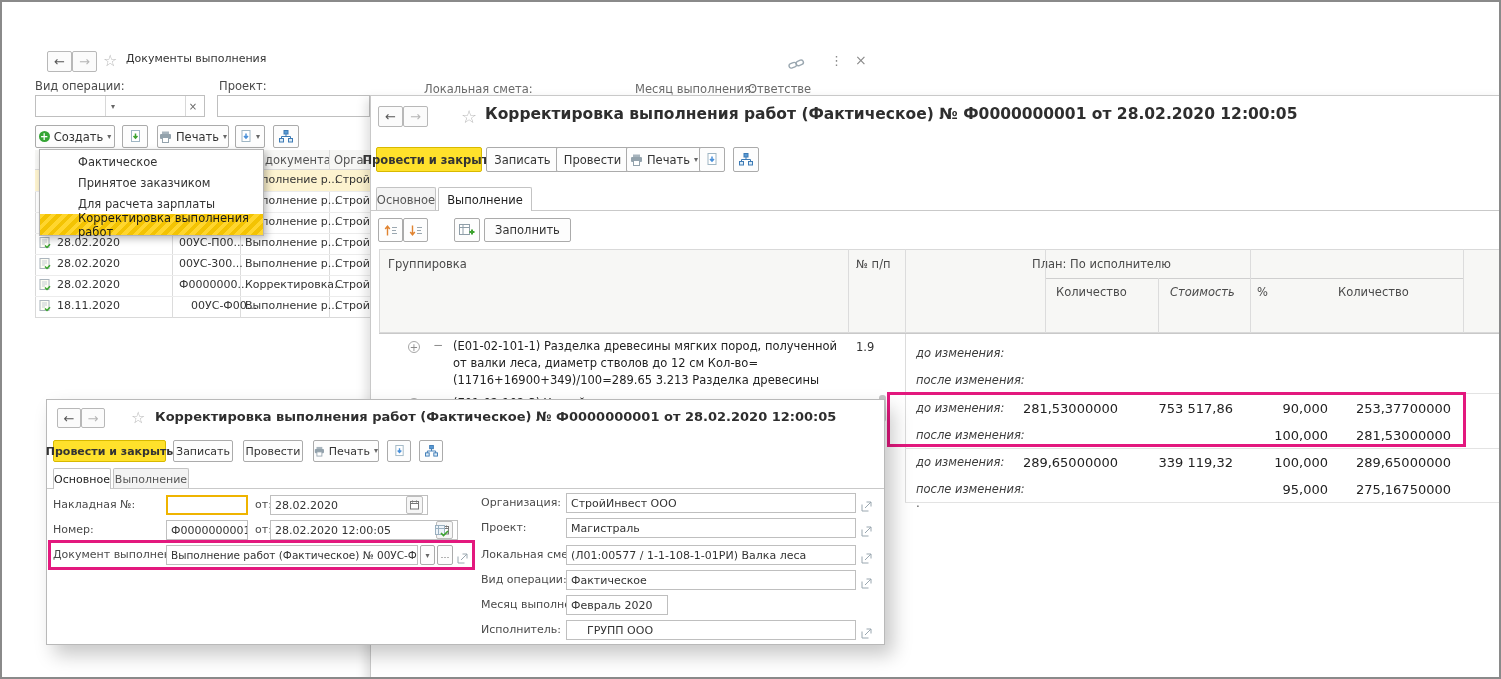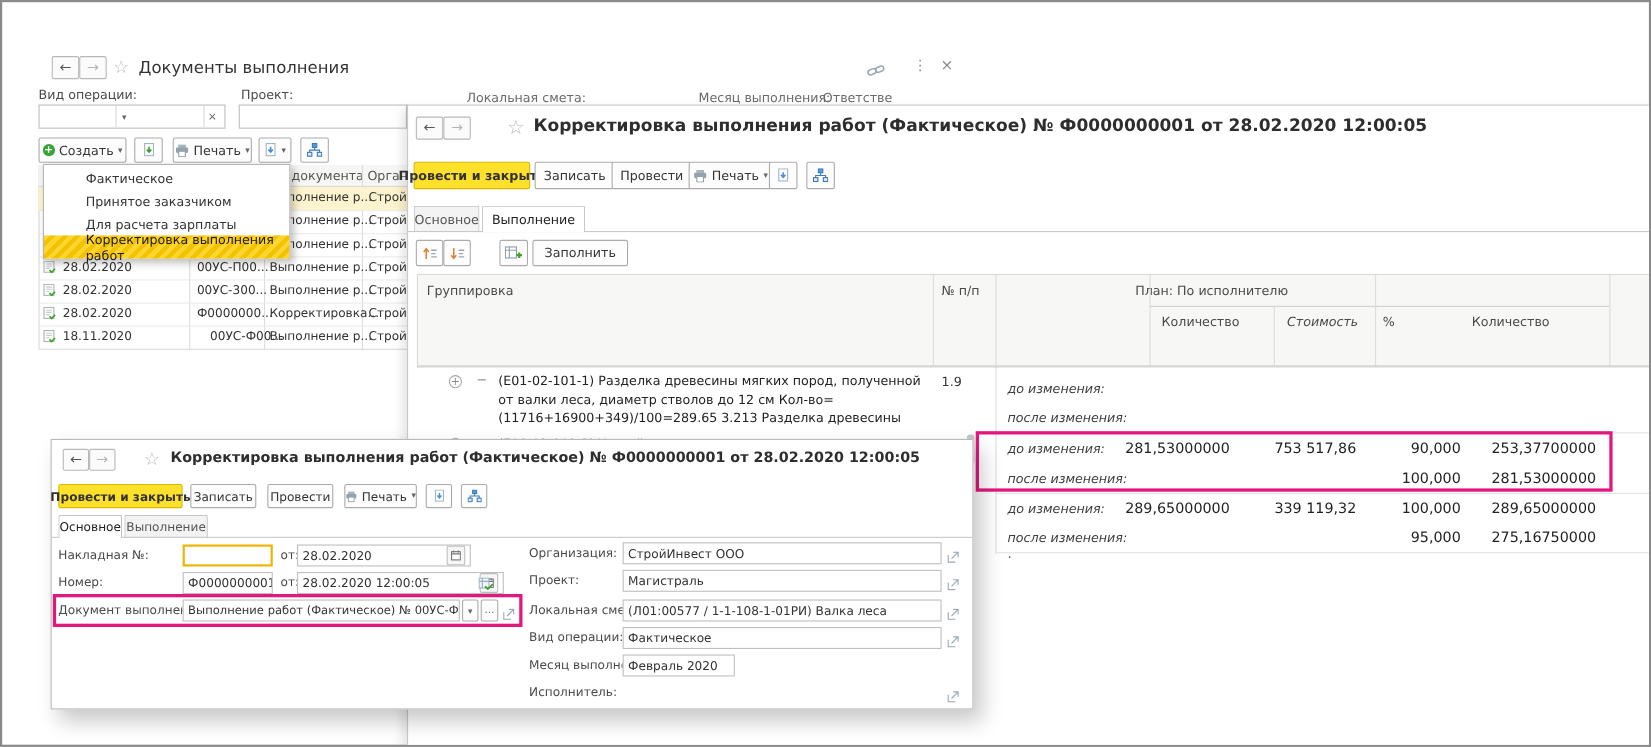--- a/index.html
+++ b/index.html
@@ -46,21 +46,21 @@
   .magenta{position:absolute;border:3px solid #e3187e;box-sizing:border-box;z-index:8;}
 </style>
 </head>
 <body>
 
 <div class="screen">
 
   <div class="navbtn" style="left:45px;top:49px;">←</div>
   <div class="navbtn dim" style="left:70px;top:49px;">→</div>
   <div class="star" style="left:101px;top:49px;">☆</div>
-  <div class="abs" style="left:124px;top:50px;font-size:15px;color:#333;">Документы выполнения</div>
+  <div class="abs" style="left:124px;top:50px;font-size:11px;color:#333;">Документы выполнения</div>
 
   <div class="linkico" style="left:786px;top:54px;">
     <svg width="17" height="13" viewBox="0 0 17 13">
         <g fill="none" stroke="#9aa7b0" stroke-width="1.4">
           <rect x="1" y="5" width="7.5" height="4.6" rx="2.3" transform="rotate(-22 4.7 7.3)"></rect>
           <rect x="8" y="2.6" width="7.5" height="4.6" rx="2.3" transform="rotate(-22 11.7 4.9)"></rect>
         </g>
       </svg>
   </div>
   <div class="abs" style="left:828px;top:51px;font-size:13px;color:#8b8b8b;">⋮</div>
@@ -483,19 +483,22 @@
           <path d="M1 3.5 v6.5 h6.5" fill="none" stroke="#9aa7b0"></path>
           <path d="M4 7 L10 1 M5.5 1 h4.5 v4.5" stroke="#9aa7b0" fill="none"></path>
         </svg></div>
 
     <div class="lbl" style="left:434px;top:198px;font-size:11px;">Месяц выполнения:</div>
     <div class="input" style="left:519px;top:195px;width:102px;height:20px;">
         <span>Февраль 2020</span>
       </div>
 
     <div class="lbl" style="left:434px;top:223px;font-size:11px;">Исполнитель:</div>
+    <div class="input" style="left:519px;top:220px;width:290px;height:20px;padding-left:20px;">
+        <span>ГРУПП ООО</span>
+      </div>
     <div class="linkico" style="left:814px;top:224px;"><svg width="11" height="11">
           <path d="M1 3.5 v6.5 h6.5" fill="none" stroke="#9aa7b0"></path>
           <path d="M4 7 L10 1 M5.5 1 h4.5 v4.5" stroke="#9aa7b0" fill="none"></path>
         </svg></div>
   </div>
 
 </div>
 
 </body></html>

